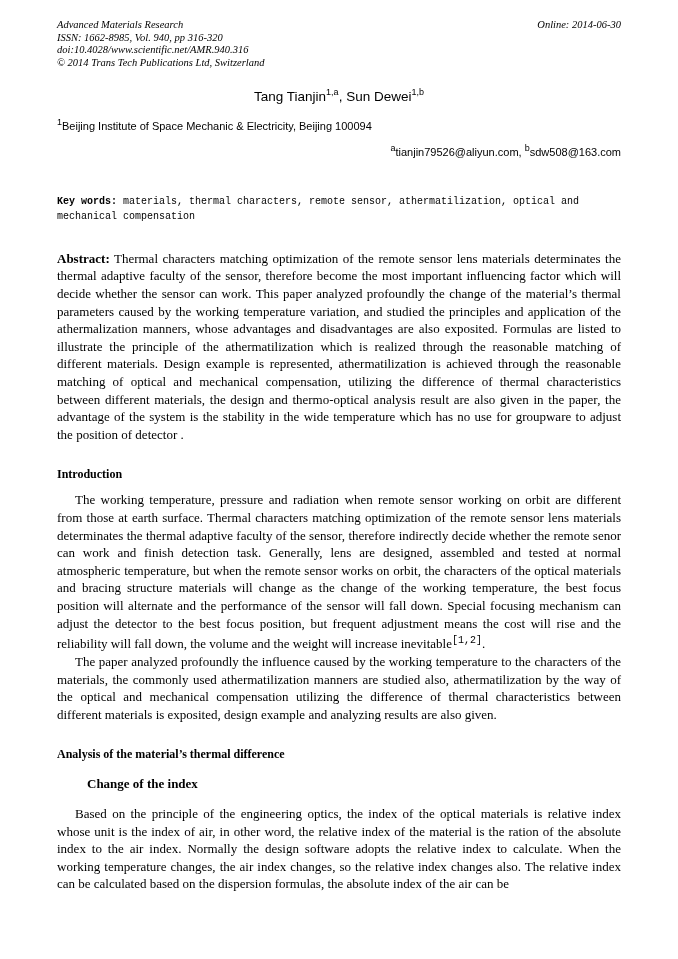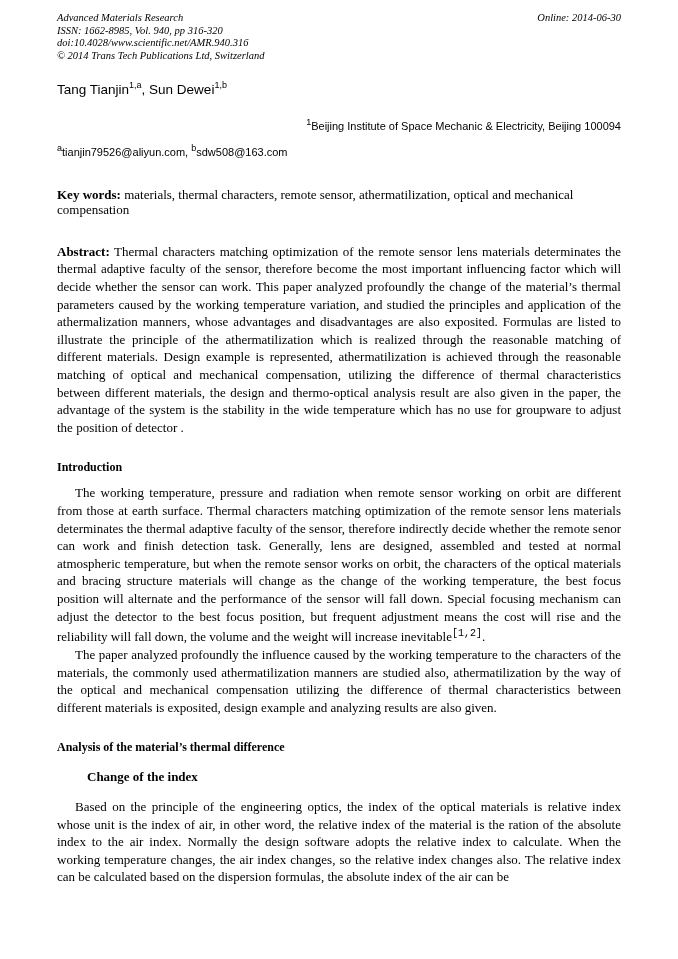--- a/index.html
+++ b/index.html
@@ -1,60 +1,60 @@
 <!DOCTYPE html>
 <html><head>
 <meta charset="utf-8">
 <style>
   html, body { margin: 0; padding: 0; background: #ffffff; }
   body {
     width: 678px; height: 959px; overflow: hidden;
     color: #000000;
     font-family: "Liberation Serif", serif;
   }
-  .page { padding: 12px 57px 0 57px; width: 564px; }
+  .page { padding: 19px 57px 0 57px; width: 564px; }
 
   
   .hdr {
     display: flex; justify-content: space-between; align-items: flex-start;
     font-family: "Liberation Serif", serif;
     font-style: italic;
     font-size: 10.5px; line-height: 12.5px;
   }
   .hdr-left div { white-space: nowrap; }
   .hdr-right { white-space: nowrap; }
 
   
   .title {
     margin: 25px 0 0 0; text-align: center;
     font-family: "Liberation Sans", sans-serif;
     font-size: 15px; font-weight: bold; line-height: 18px;
   }
   .authors {
-    margin-top: 15px; 
+    margin-top: 15px; text-align: center;
     font-family: "Liberation Sans", sans-serif;
     font-size: 13.5px; line-height: 17px;
   }
   .authors sup, .affil sup, .emails sup { font-size: 9px; }
   .affil {
-    margin-top: 17px; text-align: right;
+    margin-top: 10px; text-align: left;
     font-family: "Liberation Sans", sans-serif;
     font-size: 11px; line-height: 14px;
   }
   .emails {
-    margin-top: 9px; text-align: left;
+    margin-top: 9px; text-align: right;
     font-family: "Liberation Sans", sans-serif;
     font-size: 11px; line-height: 14px;
   }
 
   
   .keywords {
-    margin: 28px 0 0 0;
-    font-family: Liberation Serif, serif;
-    font-size: 13px; line-height: 15px;
+    margin: 35px 0 0 0;
+    font-family: Liberation Mono, monospace;
+    font-size: 10px; line-height: 15px;
   }
   .keywords b { font-weight: bold; }
 
   
   .serifblock {
     font-family: "Liberation Serif", serif;
     font-size: 13px; line-height: 17.6px;
     text-align: justify;
   }
   .abstract { margin: 26px 0 0 0; }

